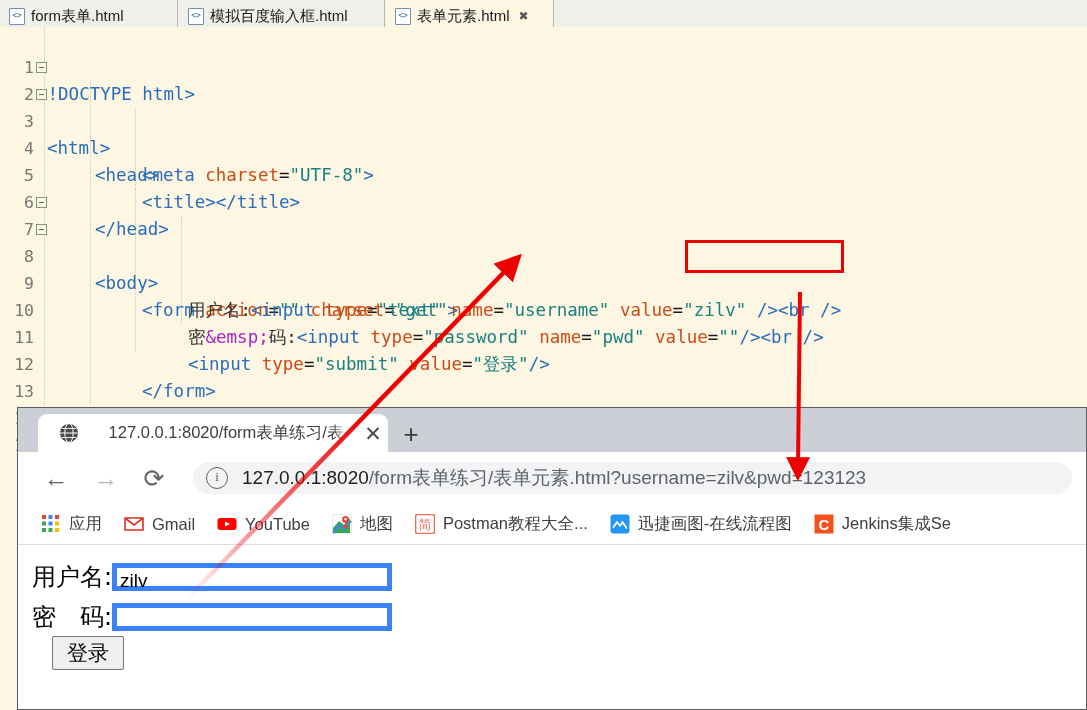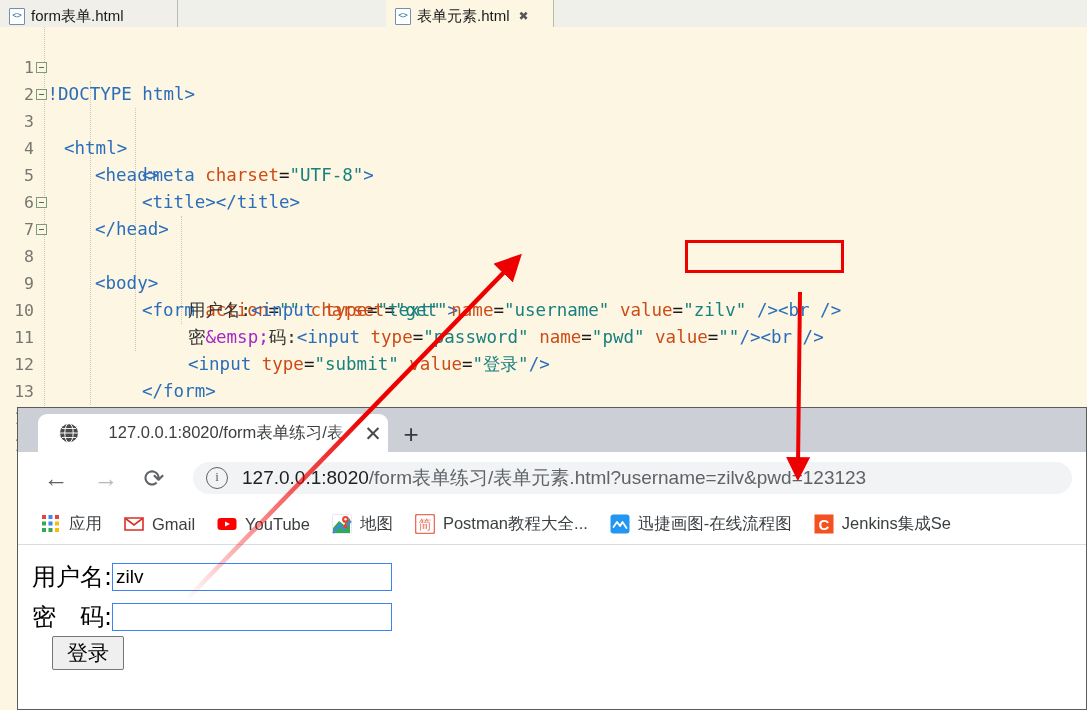--- a/index.html
+++ b/index.html
@@ -75,39 +75,43 @@
 
   #bmbar{position:absolute;left:0;top:96px;right:0;height:40px;background:#fff;
       border-bottom:1px solid #dadce0;display:flex;align-items:center;padding-left:12px;overflow:hidden;}
   .bm{display:flex;align-items:center;gap:8px;padding:0 11px;height:30px;flex:0 0 auto;
       font-size:16.5px;color:#3c4043;white-space:nowrap;}
   .bm-ico{width:20px;height:20px;flex:0 0 auto;position:relative;}
 
   #bcontent{position:absolute;left:0;top:137px;right:0;bottom:0;background:#fff;padding:14px 0 0 14px;}
   .formrow{display:flex;align-items:center;height:36px;margin-bottom:4px;}
   .formlabel{font-size:24px;color:#000;font-family:"DejaVu Sans",sans-serif;white-space:pre;}
-  .forminput{width:280px;height:28px;border:1px solid #3b82f6;background:#fff;
+  .forminput{width:280px;height:28px;border:5px solid #3b82f6;background:#fff;
       box-sizing:border-box;font-size:19px;color:#000;padding:0 3px;line-height:26px;
       font-family:"Liberation Sans",sans-serif;}
   #submitbtn{margin-left:20px;padding:4px 14px;background:#efefef;
       border:1px solid #767676;font-size:21px;color:#000;
       font-family:"DejaVu Sans",sans-serif;border-radius:2px;}
 
   
   #arrows{position:absolute;left:0;top:0;width:1087px;height:710px;pointer-events:none;}
 </style>
 </head>
 <body>
 
 <div id="editor">
 
   <div id="tabbar">
     <div class="tab" style="left:0px;width:178px;">
       <span class="tab-ico"></span>
       <span>form表单.html</span>
+    </div>
+    <div class="tab" style="left:179px;width:206px;">
+      <span class="tab-ico"></span>
+      <span>模拟百度输入框.html</span>
     </div>
     <div class="tab active" style="left:386px;width:168px;">
       <span class="tab-ico"></span>
       <span>表单元素.html</span>
       <span class="tab-close">✖</span>
     </div>
   </div>
 
   <div id="codearea">
     <div class="vline" style="left:44px;"></div>
@@ -117,21 +121,21 @@
     <div class="vline" style="left:181px;top:189px;height:108px;"></div>
 
     <div class="codeline" style="top:0px;">
       <span class="lnum">1</span>
       <span class="ctext" style="left:37px;"><span class="t-tag">&lt;!DOCTYPE html&gt;</span></span>
     </div>
 
     <div class="codeline" style="top:27px;">
       <span class="lnum">2</span>
       <span class="fold"></span>
-      <span class="ctext" style="left:64px;"><span class="t-tag">&lt;html&gt;</span></span>
+      <span class="ctext" style="left:47px;"><span class="t-tag">&lt;html&gt;</span></span>
     </div>
 
     <div class="codeline" style="top:54px;">
       <span class="lnum">3</span>
       <span class="fold"></span>
       <span class="ctext" style="left:95px;"><span class="t-tag">&lt;head&gt;</span></span>
     </div>
 
     <div class="codeline" style="top:81px;">
       <span class="lnum">4</span>

